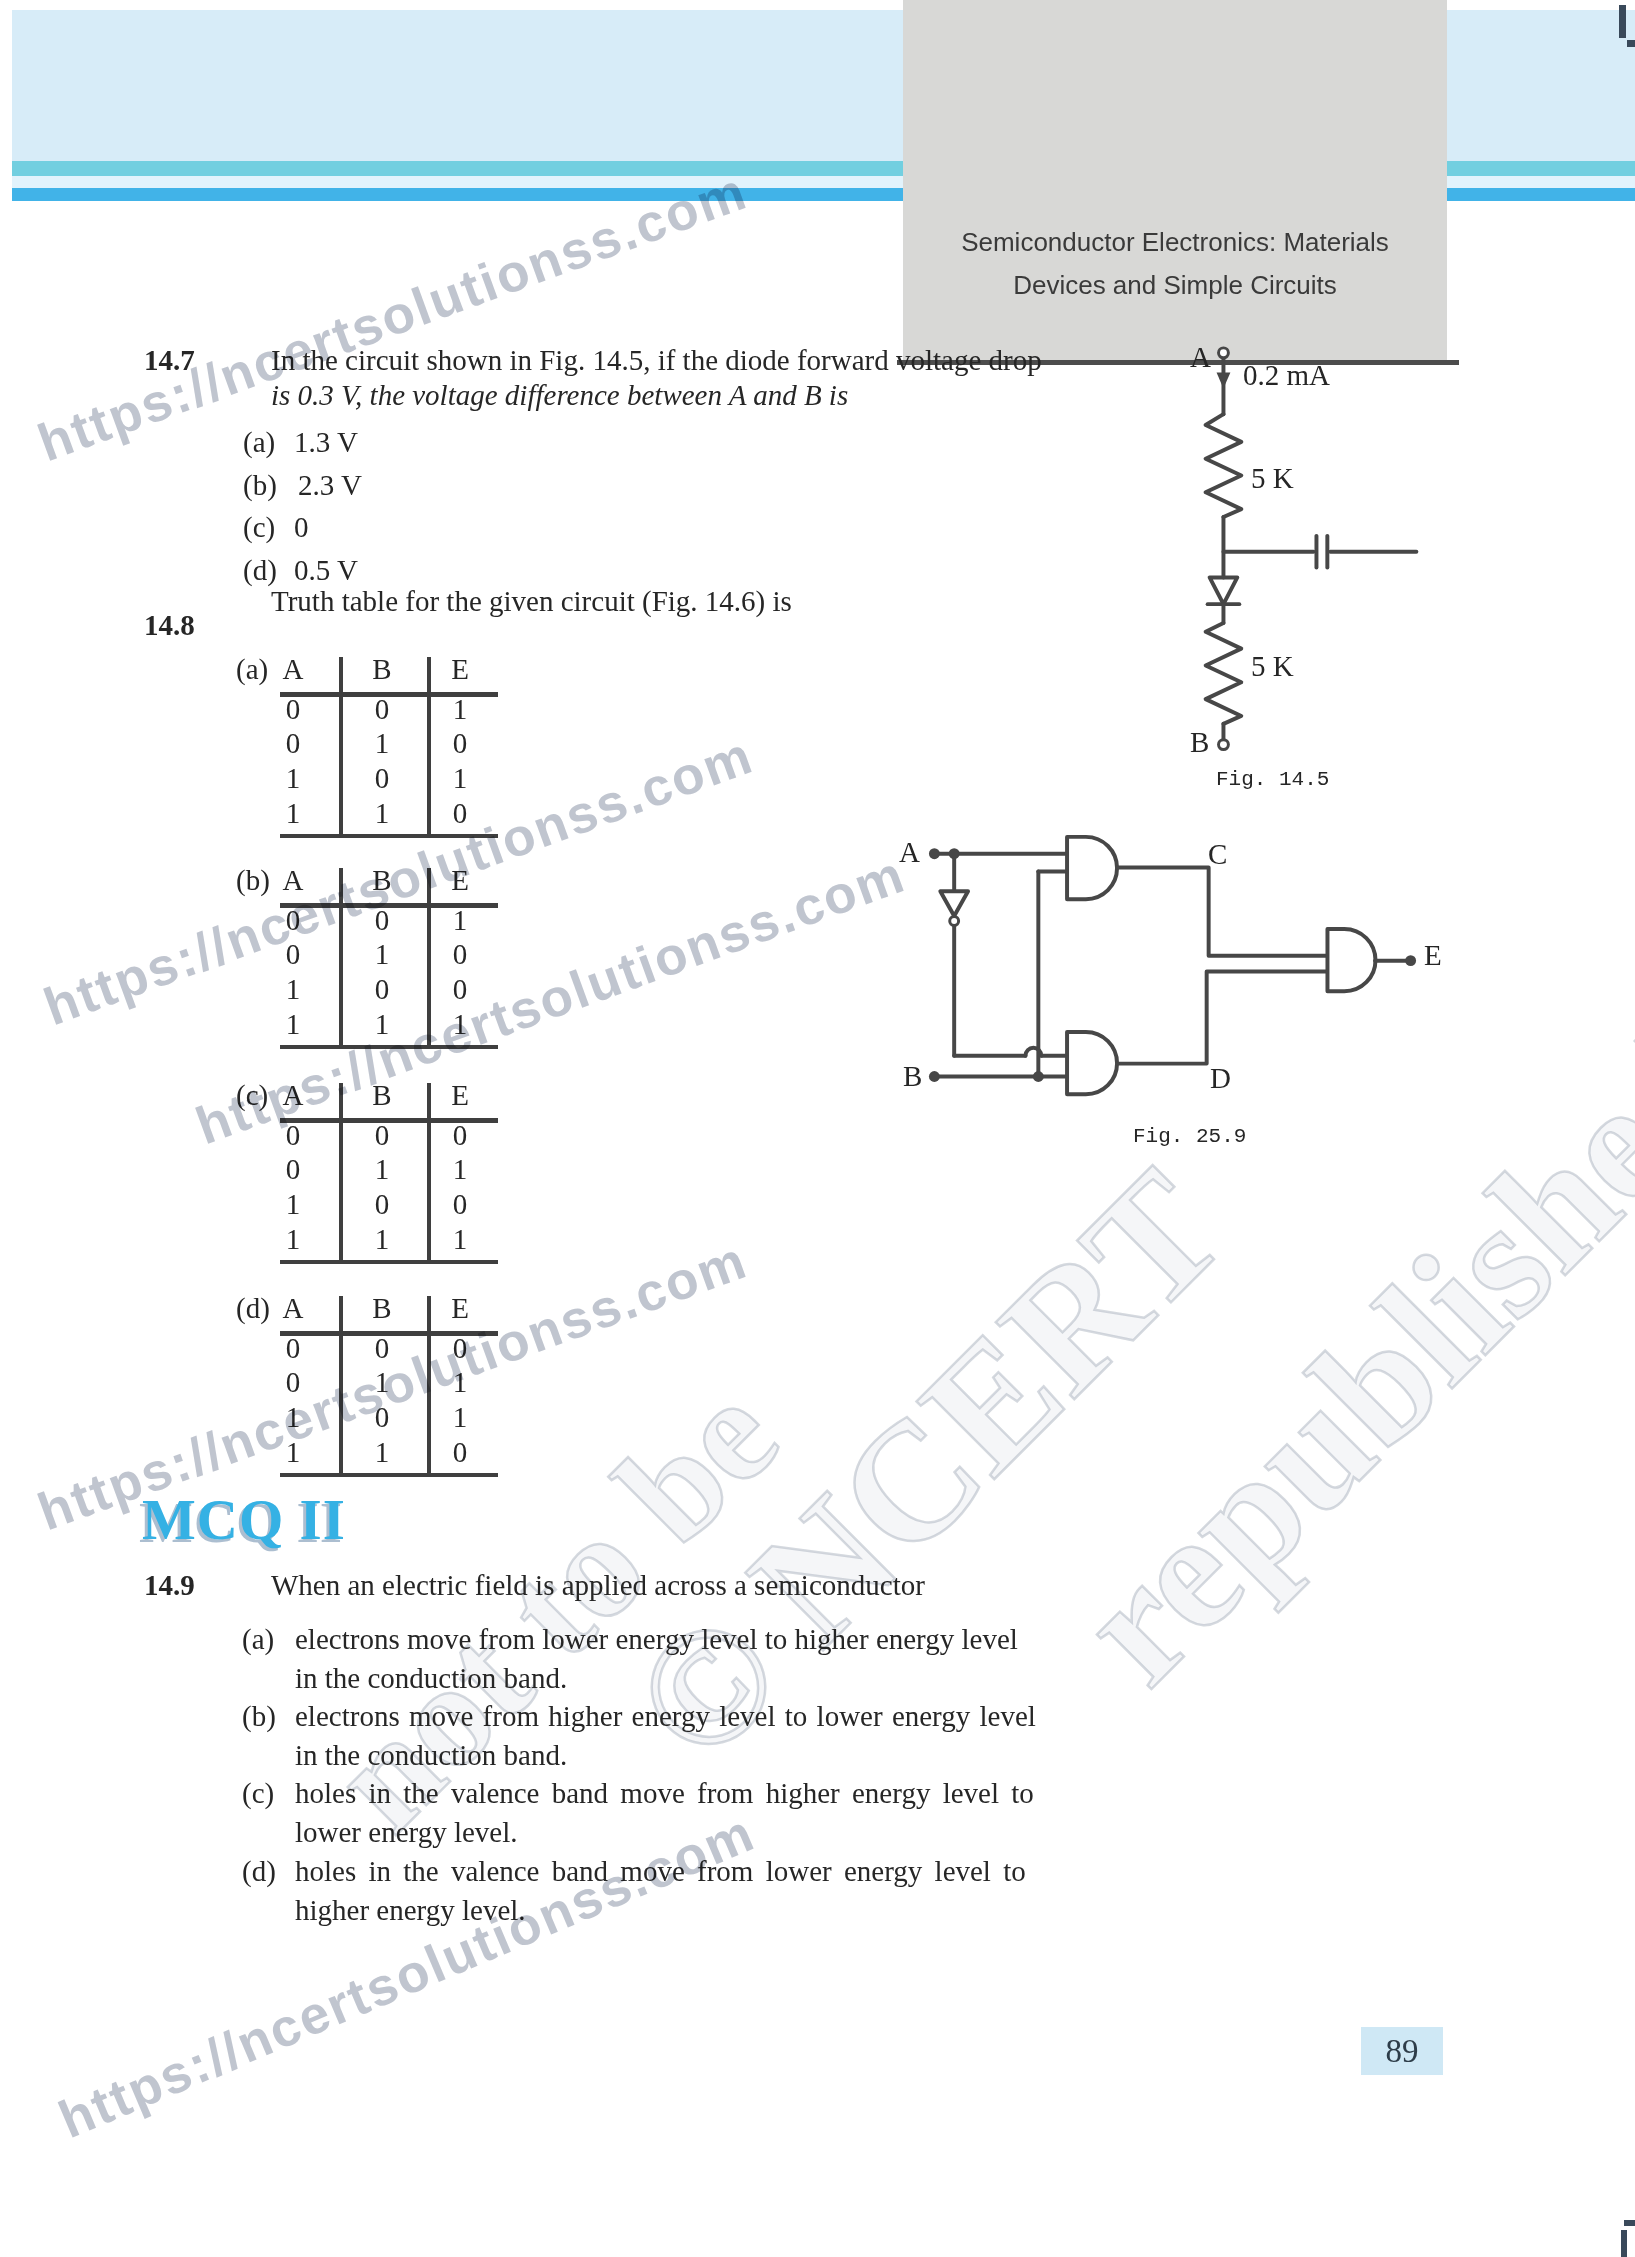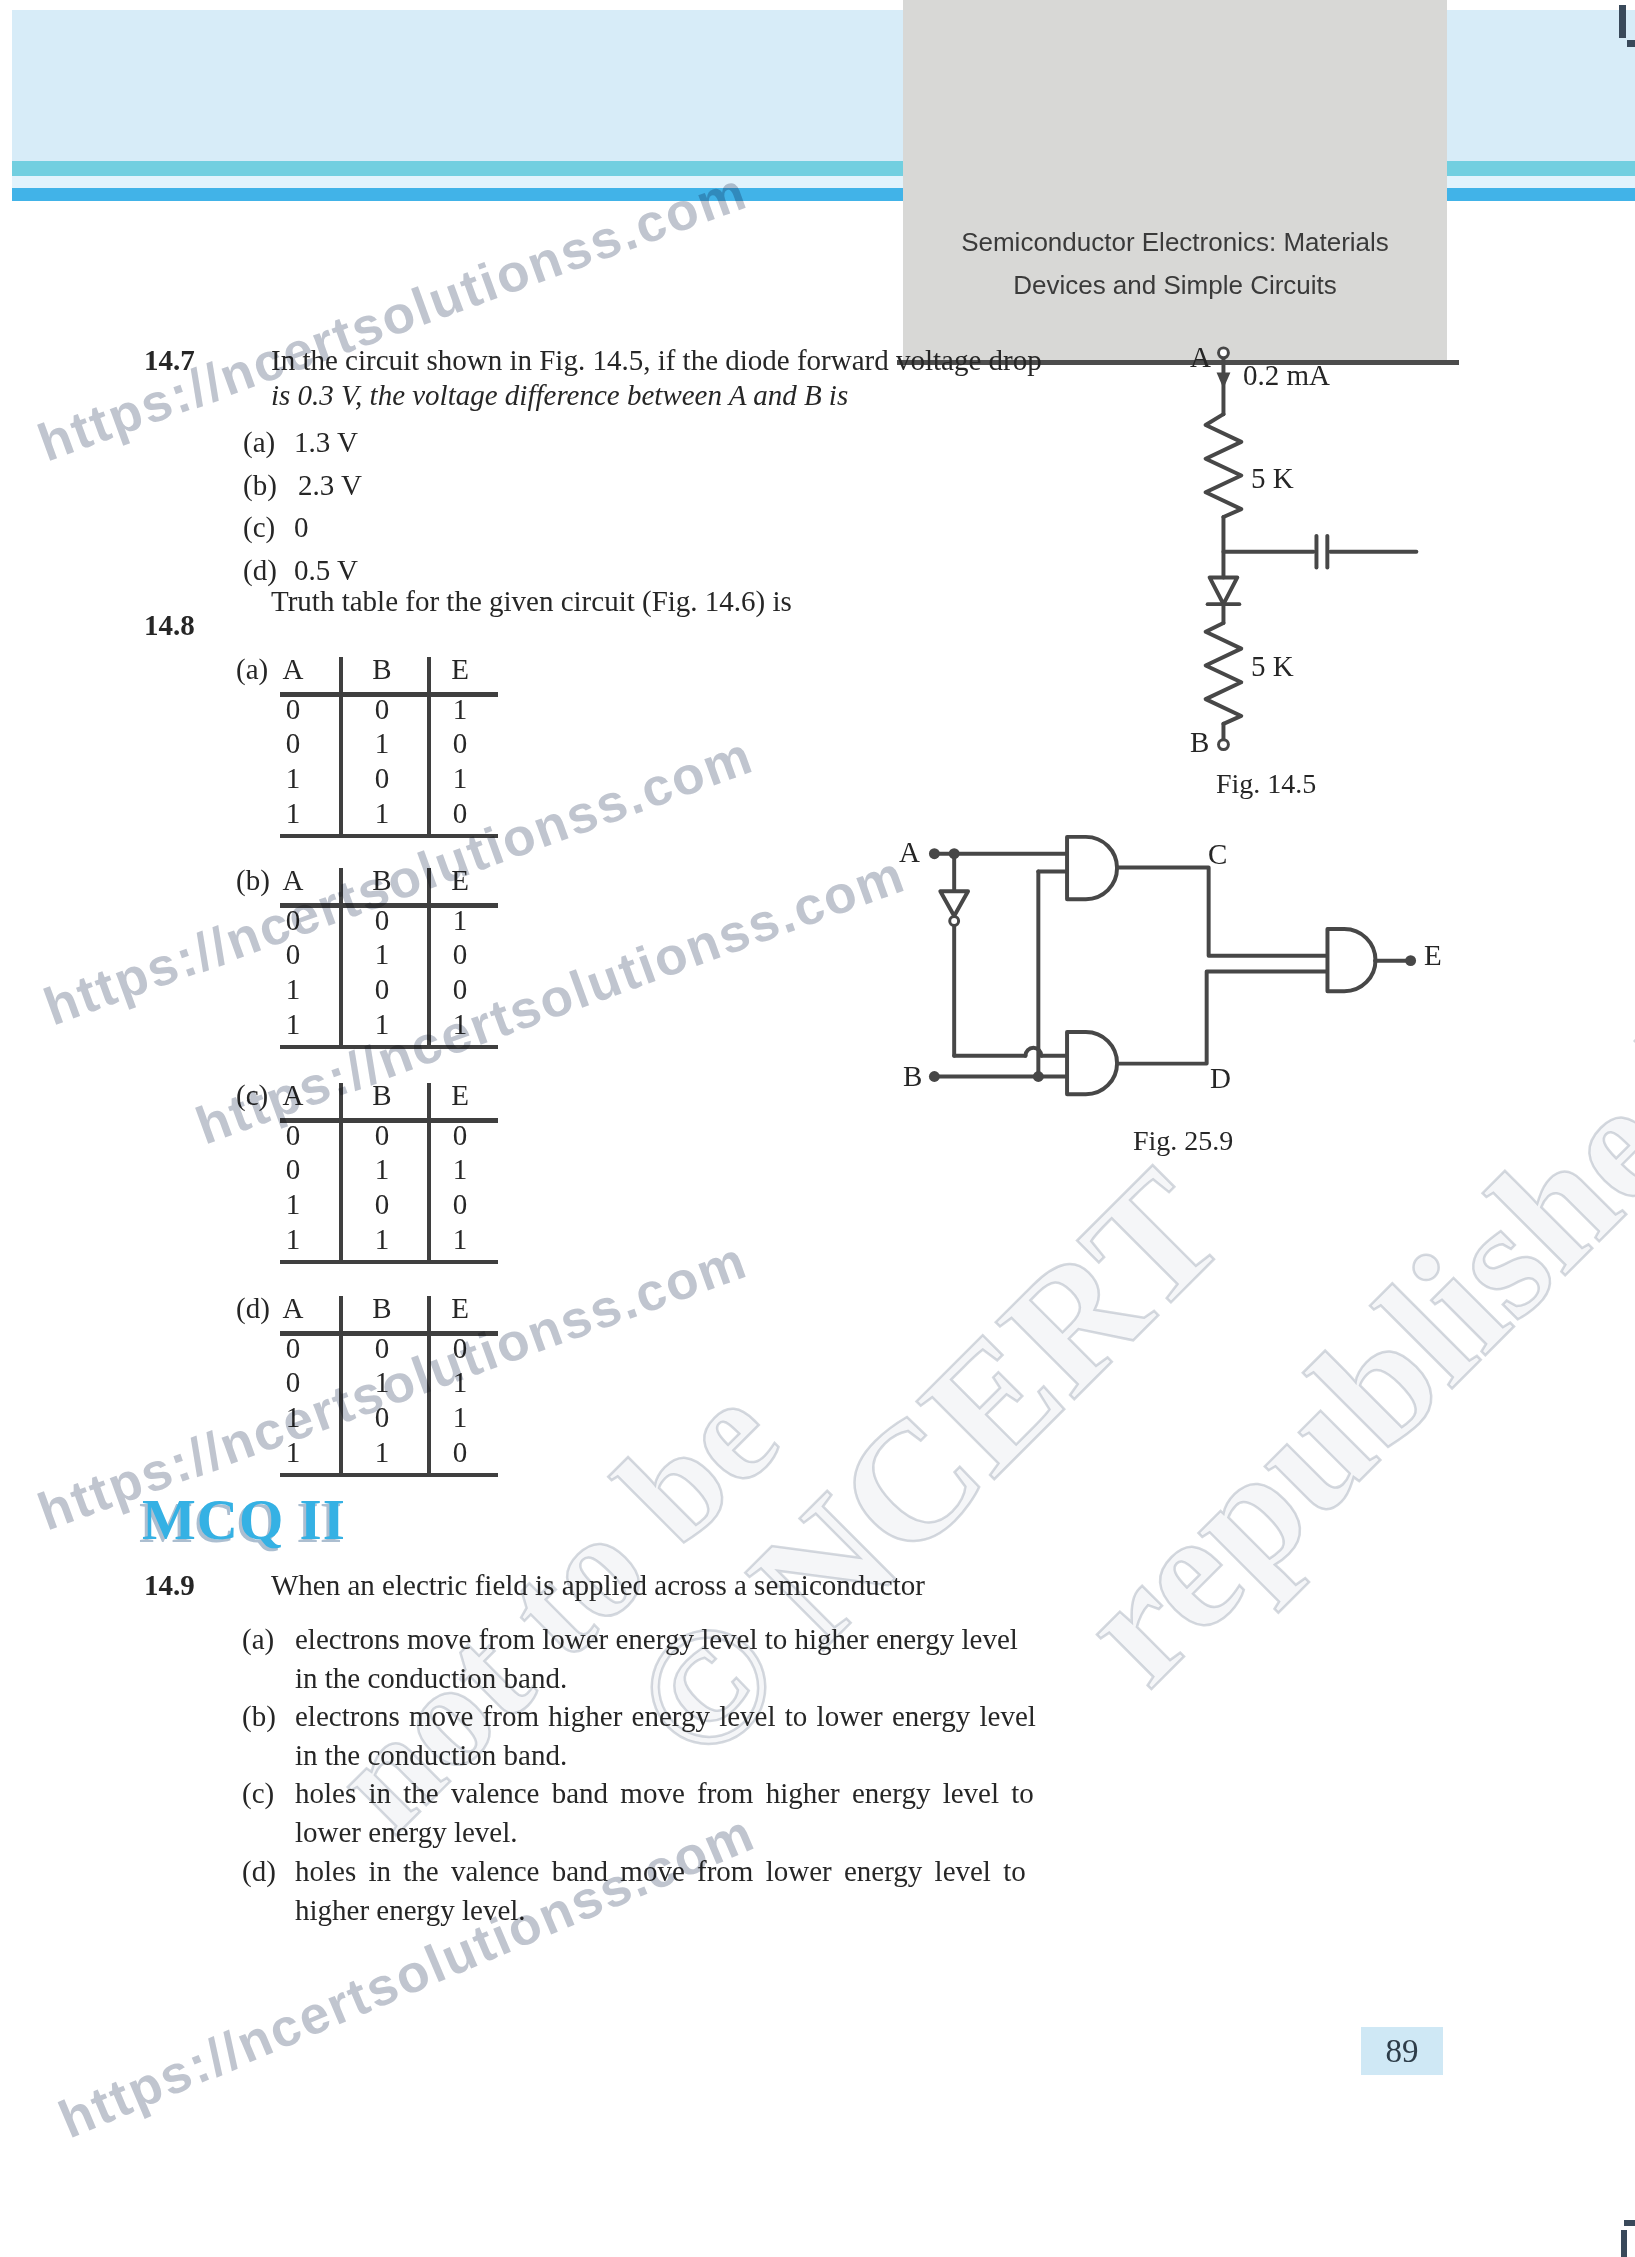--- a/index.html
+++ b/index.html
@@ -46,21 +46,21 @@
   .opt149{position:absolute;left:242px;width:891px;font-size:29px;}
   .opt149 .lab{position:absolute;left:0;top:0;}
   .opt149 .l1{position:absolute;left:53px;top:0;white-space:nowrap;}
   .opt149 .l2{position:absolute;left:53px;top:39px;white-space:nowrap;}
   .opt149.p0{top:0;} .opt149.p1{top:77px;} .opt149.p2{top:154px;} .opt149.p3{top:232px;}
   .opt149.p2 .l1,.opt149.p3 .l1{word-spacing:5px;text-align:right;}
   .opt149.p1 .l1{word-spacing:2px;}
   
   svg{position:absolute;z-index:9;}
   .figlab{position:absolute;font-size:29px;z-index:10;}
-  .figcap{position:absolute;font-size:28px;z-index:10;}
+  .figcap{position:absolute;font-size:21px;z-index:10;font-family:Liberation Mono, monospace;}
   
   .wm{position:absolute;font:bold 53px "Liberation Sans",sans-serif;letter-spacing:2px;
       color:rgba(98,110,134,0.40);transform-origin:0 0;transform:rotate(-20deg);
       white-space:nowrap;mix-blend-mode:multiply;pointer-events:none;z-index:40;}
   .stamp{position:absolute;font:bold 168px "Liberation Serif",serif;color:rgba(190,198,210,0.16);
          -webkit-text-stroke:2.5px rgba(150,160,175,0.40);transform-origin:0 0;transform:rotate(-45deg);
          white-space:nowrap;pointer-events:none;z-index:8;}
   
   .pagenum-box{position:absolute;left:1361px;top:2027px;width:82px;height:48px;background:#cfe8f5;
                z-index:10;text-align:center;line-height:48px;font-size:33px;color:#2e3d49;}

